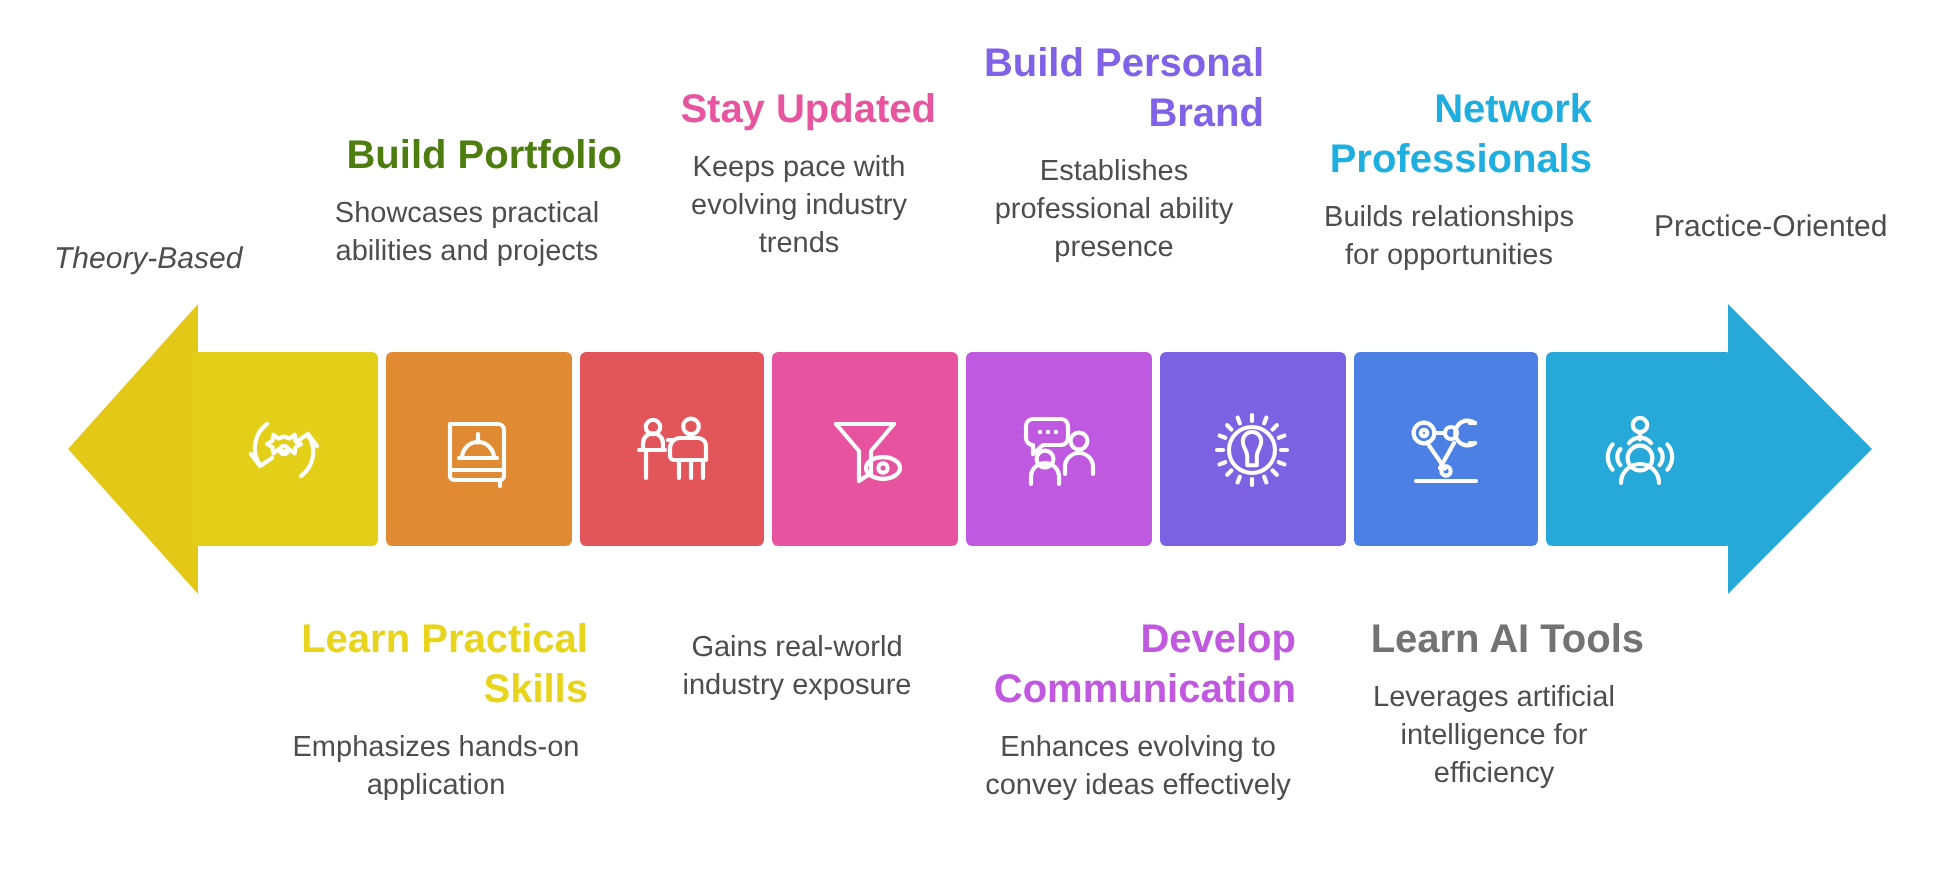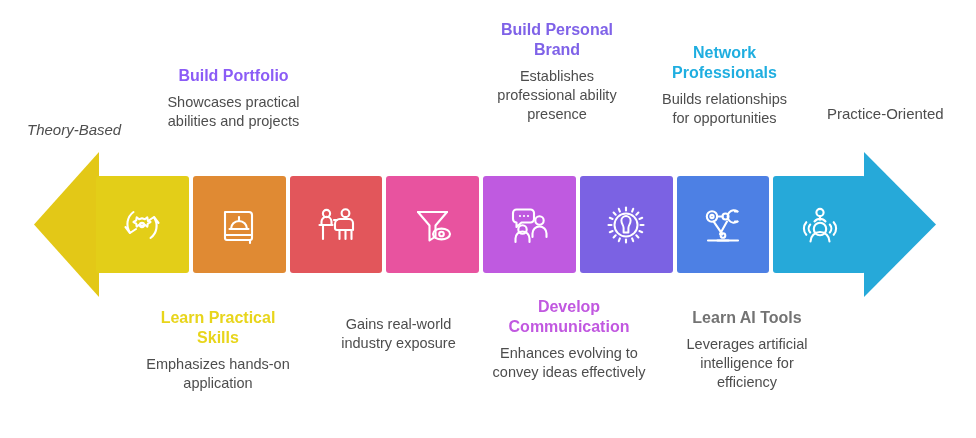--- a/index.html
+++ b/index.html
@@ -62,24 +62,25 @@
   }
   .block svg { display: block; }
 
   
   .callout {
     position: absolute;
     text-align: center;
     line-height: 1.3;
   }
   .callout .c-title {
-    font-size: 16px;
+    font-size: 20px;
     font-weight: bold;
     line-height: 1.24;
     display: block;
+    text-align: right;
   }
   .callout .c-desc {
     display: block;
     margin-top: 7px;
     font-size: 14.5px;
     color: #4d4d4d;
     line-height: 1.33;
   }
   .callout.top    { bottom: auto; }
   .callout.bottom { }
@@ -223,45 +224,49 @@
           <path d="M12.3 23.2 a9.5 9.5 0 0 0 0 12.6"></path>
           <path d="M35.8 25.5 a6 6 0 0 1 0 8"></path>
           <path d="M39.7 23.2 a9.5 9.5 0 0 1 0 12.6"></path>
         </svg>
       </span>
     </div>
 
   </div>
 
   <div class="callout top" style="left:156px; top:66px; width:155px;">
-    <span class="c-title" style="color: #8b5cf6;">Build Portfolio</span>
+    <span class="c-title" style="color: #4d7c0f;">Build Portfolio</span>
     <span class="c-desc">Showcases practical abilities and projects</span>
   </div>
 
+  <div class="callout top" style="left:331px; top:43px; width:137px;">
+    <span class="c-title" style="color: rgb(232, 85, 159);">Stay Updated</span>
+    <span class="c-desc">Keeps pace with evolving industry trends</span>
+  </div>
 
   <div class="callout top" style="left:482px; top:20px; width:150px;">
     <span class="c-title" style="color: rgb(127, 98, 232);">Build Personal Brand</span>
     <span class="c-desc">Establishes professional ability presence</span>
   </div>
 
   <div class="callout bottom" style="left:142px; top:308px; width:152px;">
     <span class="c-title" style="color: rgb(232, 213, 27);">Learn Practical Skills</span>
     <span class="c-desc">Emphasizes hands-on application</span>
   </div>
 
   <div class="callout top" style="left:653px; top:43px; width:143px;">
     <span class="c-title" style="color: rgb(31, 174, 224);">Network Professionals</span>
     <span class="c-desc">Builds relationships for opportunities</span>
   </div>
 
   <div class="callout bottom" style="left:324px; top:308px; width:149px;">
     <span class="c-desc">Gains real-world industry exposure</span>
   </div>
 
-  <div class="callout bottom" style="left:490px; top:297px; width:158px;">
+  <div class="callout bottom" style="left:490px; top:308px; width:158px;">
     <span class="c-title" style="color: rgb(193, 88, 224);">Develop Communication</span>
     <span class="c-desc">Enhances evolving to convey ideas effectively</span>
   </div>
 
   <div class="callout bottom" style="left:672px; top:308px; width:150px;">
     <span class="c-title" style="color: #737373;">Learn AI Tools</span>
     <span class="c-desc">Leverages artificial intelligence for efficiency</span>
   </div>
 
 </div>

